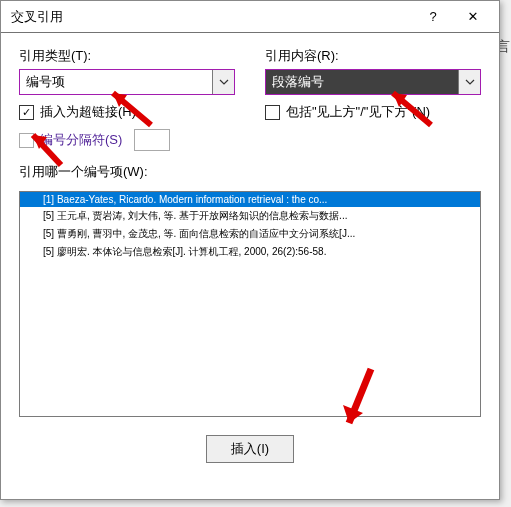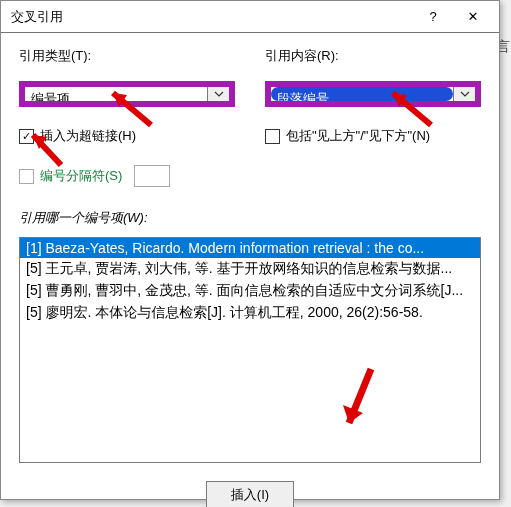--- a/index.html
+++ b/index.html
@@ -3,34 +3,34 @@
 <meta charset="utf-8">
 <style>
 * { box-sizing: border-box; margin: 0; padding: 0; font-family: "Microsoft YaHei", SimSun, sans-serif; font-size: 13px; }
 body { background: #f0f0f0; width: 511px; height: 507px; position: relative; }
 .dialog { position: absolute; left: 0; top: 0; width: 500px; height: 500px; background: #fff; border: 1px solid #888; box-shadow: 2px 2px 6px rgba(0,0,0,.3); }
 .titlebar { height: 32px; display: flex; align-items: center; padding: 0 6px 0 10px; border-bottom: 1px solid #737373; }
 .titlebar .title { flex: 1; font-size: 13px; }
 .titlebar .btn { width: 40px; height: 28px; display: flex; align-items: center; justify-content: center; cursor: pointer; }
 .content { padding: 14px 18px 10px 18px; display: flex; flex-direction: column; gap: 10px; position: relative; }
 .row { display: flex; gap: 30px; }
-.col { flex: 1; display: flex; flex-direction: column; gap: 16px; }
+.col { flex: 1; display: flex; flex-direction: column; gap: 4px; }
 label { font-size: 13px; }
-.combo { display: flex; border: 6px solid #a21caf; height: 26px; background: #fff; }
+.combo { display: flex; border: 1px solid #a21caf; height: 26px; background: #fff; }
 .combo .cval { flex: 1; padding: 3px 6px; overflow: hidden; white-space: nowrap; }
 .combo .cbtn { width: 22px; border-left: 1px solid #7a7a7a; display: flex; align-items: center; justify-content: center; background: #efefef; }
-.combo.sel .cval { background: #1d4ed8; color: #fff; border-radius: 12px; }
+.combo.sel .cval { background: #404040; color: #fff; }
 .chkrow { display: flex; align-items: center; gap: 6px; margin-top: 4px; }
-.chkrow.disabled { color: #15803d; }
+.chkrow.disabled { color: #4c1d95; }
 .chkbox { width: 15px; height: 15px; border: 1px solid #333; display: inline-flex; align-items: center; justify-content: center; background: #fff; font-size: 11px; line-height: 1; }
 .chkbox.disabled { border-color: #aaa; }
 .numbox { width: 36px; height: 22px; border: 1px solid #aaa; margin-left: 6px; background: #fff; display: inline-block; }
-.listlabel { margin-top: 12px; font-style: italic; }
+.listlabel { margin-top: 2px; }
 .listbox { border: 1px solid #7a7a7a; height: 226px; overflow: hidden; background: #fff; }
-.listitem { padding: 2px 6px; white-space: nowrap; overflow: hidden; text-overflow: ellipsis; font-size: 14px; cursor: default; }
+.listitem { padding: 2px 23px; white-space: nowrap; overflow: hidden; text-overflow: ellipsis; font-size: 10px; cursor: default; }
 .listitem.sel { background: #0078d7; color: #fff; }
 .footer { display: flex; justify-content: center; margin-top: 8px; }
 .button { border: 1px solid #7a7a7a; background: #efefef; padding: 4px 24px; cursor: pointer; }
 .arrow { position: absolute; pointer-events: none; }
 .sidechar { position: absolute; right: 1px; top: 38px; font-size: 14px; color: #444; }
 svg.chev { width: 10px; height: 10px; }
 </style>
 </head>
 <body>
 

